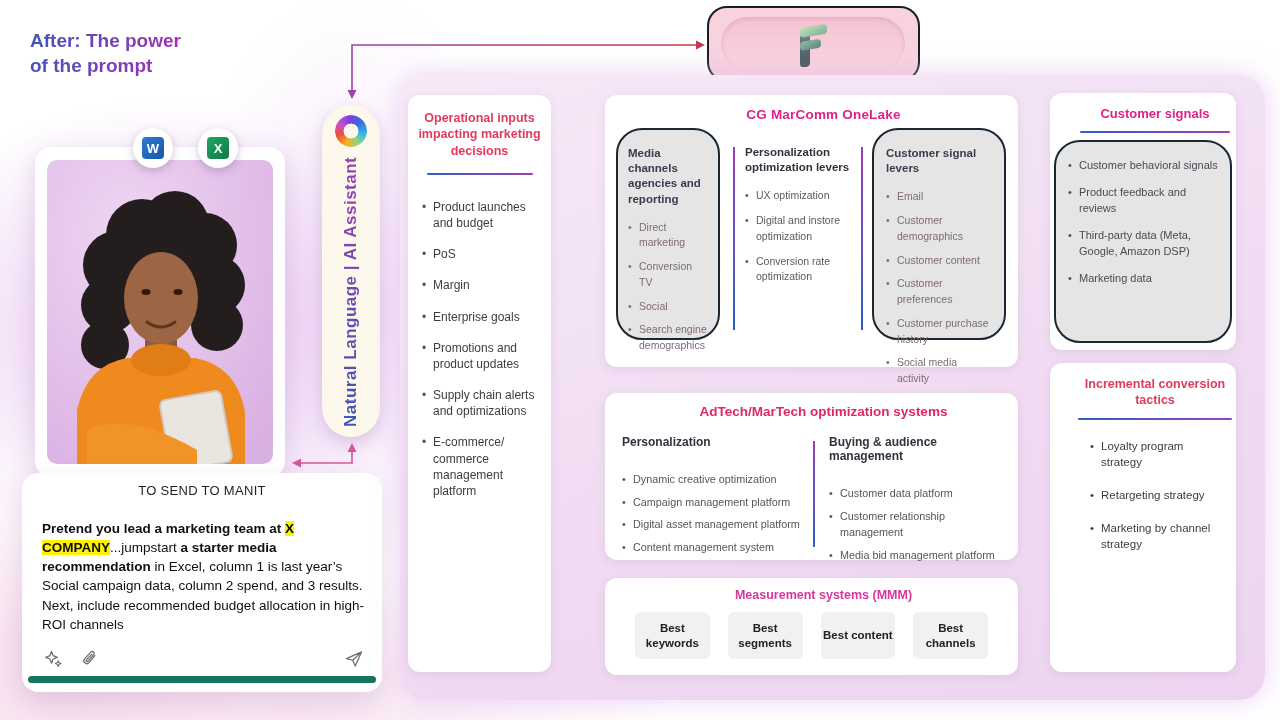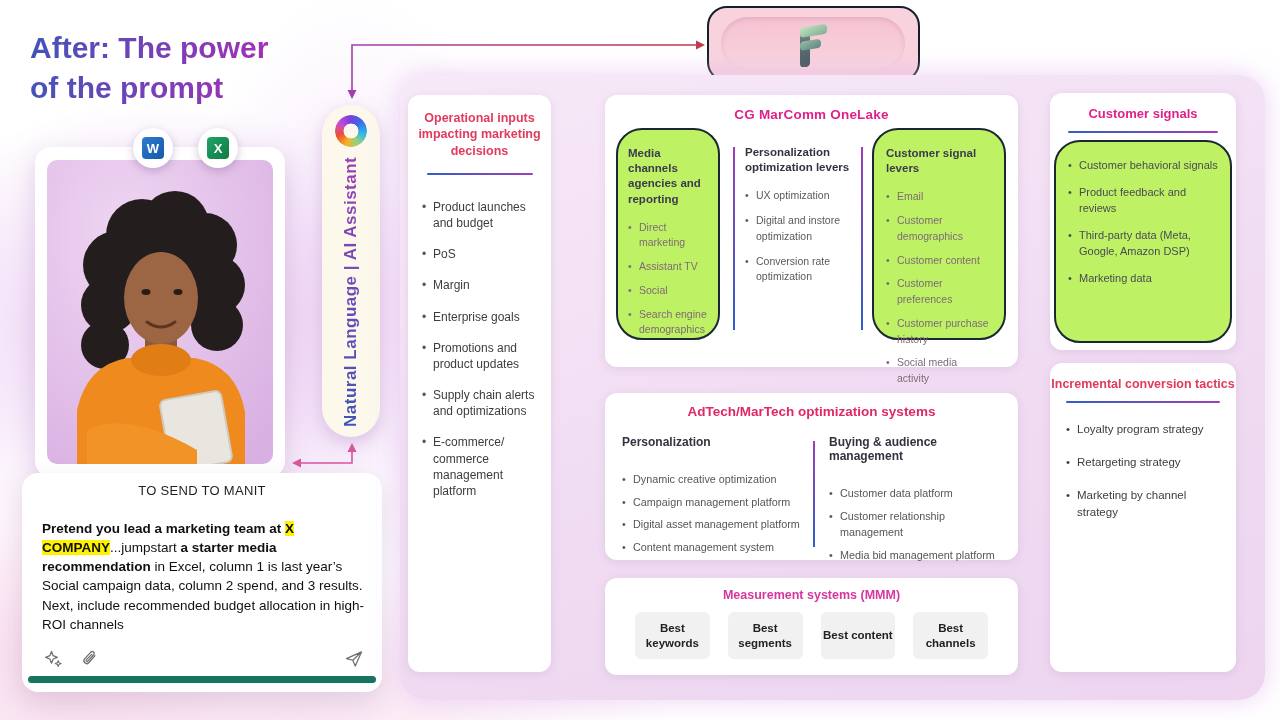--- a/index.html
+++ b/index.html
@@ -11,21 +11,21 @@
       radial-gradient(420px 330px at 165px 330px, rgba(224,178,236,.75), rgba(224,178,236,0) 70%),
       radial-gradient(300px 260px at 55px 650px, rgba(243,198,226,.65), rgba(243,198,226,0) 72%),
       radial-gradient(240px 430px at 352px 290px, rgba(238,214,245,.55), rgba(238,214,245,0) 70%),
       radial-gradient(520px 210px at 290px 710px, rgba(244,206,231,.55), rgba(244,206,231,0) 72%),
       #ffffff;
   }
   .abs { position:absolute; }
 
   
   .page-title {
-    left:30px; top:28px; font-size:30px; font-weight:600; line-height:1.32;
+    left:30px; top:28px; font-size:19px; font-weight:600; line-height:1.32;
     background:linear-gradient(100deg,#3f55b8 0%, #7a3fb8 55%, #a62fb5 100%);
     -webkit-background-clip:text; background-clip:text; color:transparent;
   }
 
   
   .photo-card { left:35px; top:147px; width:250px; height:330px; background:#fff;
     border-radius:16px; box-shadow:0 8px 22px rgba(160,110,170,.25); }
   .photo-inner { left:12px; top:13px; width:226px; height:304px; border-radius:10px; overflow:hidden; }
   .app-circle { width:40px; height:40px; border-radius:50%; background:#fff;
     box-shadow:0 3px 8px rgba(120,90,140,.35); display:flex; align-items:center; justify-content:center; }
@@ -64,41 +64,41 @@
   .fabric-box { left:707px; top:6px; width:213px; height:76px; border-radius:20px;
     border:2.5px solid #141f2b; background:#f8d3de; }
   .fabric-pill { left:12px; top:9px; width:184px; height:53px; border-radius:27px;
     background:linear-gradient(180deg,#f5c2d2,#f9d6e0); box-shadow:inset 0 2px 5px rgba(150,80,110,.18);
     display:flex; align-items:center; justify-content:center; }
 
   
   .main-panel { left:400px; top:75px; width:865px; height:625px; border-radius:26px;
     background:linear-gradient(160deg,#f7e9f8 0%, #f0dbf2 60%, #edd5f0 100%);
     box-shadow:0 0 26px rgba(224,178,236,.6); }
-  .card { position:absolute; background:#fff; border-radius:12px; box-shadow:0 2px 8px rgba(170,130,180,.22); }
+  .card { position:absolute; background:#fff; border-radius:12px; box-shadow:0 2px 8px rgba(170,130,180,.22);padding-left:24px; }
   .card-title { text-align:center; font-weight:bold; }
   .divider { height:2px; border-radius:1px; background:linear-gradient(90deg,#2e5fc9,#a03fb5); }
   .vsep { position:absolute; width:2px; background:linear-gradient(180deg,#9c3fb5,#2e5fc9); }
 
   ul.blist { list-style:none; }
   ul.blist li { position:relative; padding-left:11px; }
   ul.blist li::before { content:"•"; position:absolute; left:0; top:0; }
 
   
   .op-card { left:408px; top:95px; width:143px; height:577px; padding:15px 10px; }
   .op-title { font-size:12.5px; color:#e23a5b; line-height:1.3; }
   .op-divider { width:106px; margin:14px auto 0 auto; }
   .op-list { margin:24px 0 0 4px; font-size:12px; color:#3d3d3d; }
   .op-list li { margin-bottom:15px; line-height:1.35; }
   .op-list li::before { color:#555; }
 
   
   .cg-card { left:605px; top:95px; width:413px; height:272px; }
   .cg-title { margin-top:12px; font-size:13.5px; color:#e0218a; letter-spacing:.2px; }
-  .pink-pill { position:absolute; background:#bef264; border:2px solid #1b2733; border-radius:26px; }
+  .pink-pill { position:absolute; background:#e5e5e5; border:2px solid #1b2733; border-radius:26px; }
   .pill1 { left:11px; top:33px; width:104px; height:212px; padding:16px 10px; }
   .pill3 { left:267px; top:33px; width:134px; height:212px; padding:16px 12px; }
   .pill-head { font-size:11.5px; font-weight:bold; color:#3c3a4e; line-height:1.32; }
   .pill-list { margin-top:13px; font-size:10.5px; color:#7e6a76; }
   .pill-list li { margin-bottom:8px; line-height:1.5; }
   .cg-col2 { position:absolute; left:140px; top:50px; width:114px; }
   .col-head { font-size:11.5px; font-weight:bold; color:#33323e; line-height:1.32; }
   .col-list { margin-top:13px; font-size:10.5px; color:#5a5a60; }
   .col-list li { margin-bottom:9px; line-height:1.5; }
   .cg-sep1 { left:128px; top:52px; height:183px; }
@@ -262,21 +262,21 @@
     </ul>
   </div>
 
   <div class="card cg-card">
     <div class="card-title cg-title">CG MarComm OneLake</div>
 
     <div class="pink-pill pill1">
       <div class="pill-head">Media channels agencies and reporting</div>
       <ul class="blist pill-list">
         <li>Direct marketing</li>
-        <li>Assistant TV</li>
+        <li>Conversion TV</li>
         <li>Social</li>
         <li>Search engine demographics</li>
       </ul>
     </div>
 
     <div class="vsep cg-sep1"></div>
 
     <div class="cg-col2">
       <div class="col-head">Personalization optimization levers</div>
       <ul class="blist col-list">

